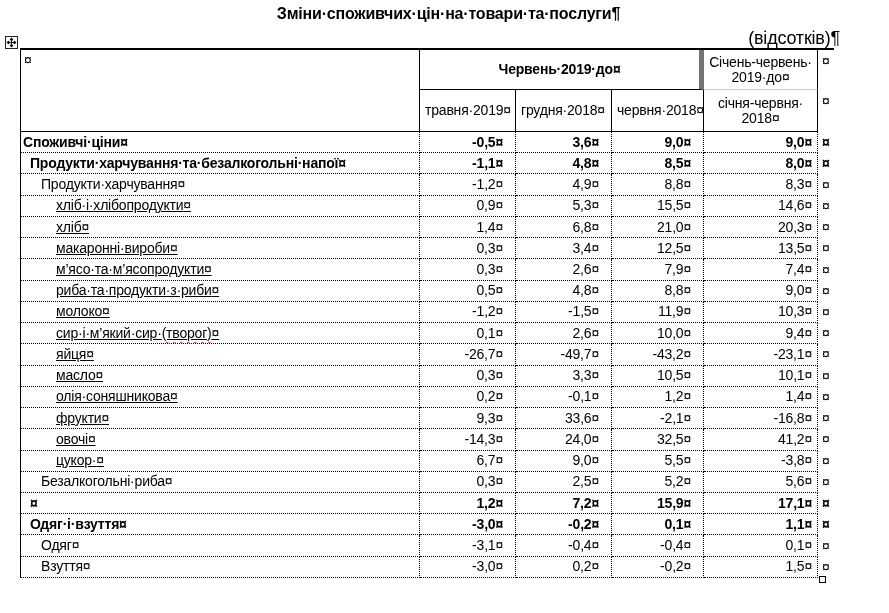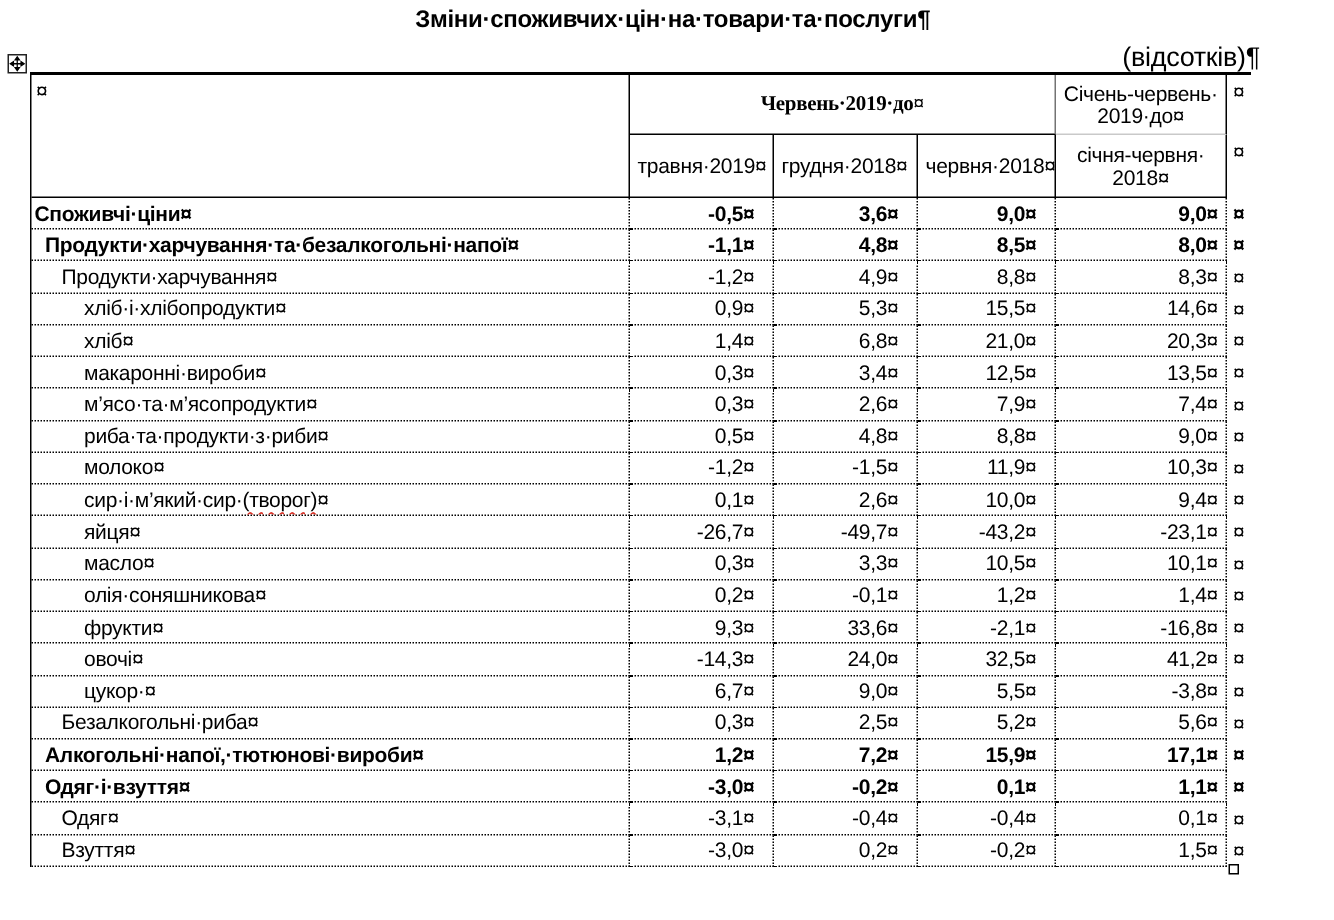--- a/index.html
+++ b/index.html
@@ -30,32 +30,32 @@
     grid-template-columns:399px 96px 96px 92px 114px 16px;
     grid-template-rows:40px 42px repeat(21,21.24px);
     border-top:2px solid #000;border-left:1.5px solid #000;
     font-size:14px;letter-spacing:-0.2px;line-height:15px;
   }
   .tbl > div{box-sizing:border-box;white-space:nowrap;overflow:hidden;}
   
   .th{display:flex;align-items:center;justify-content:center;text-align:center;}
   .th.a{grid-row:1 / span 2;border-right:1px solid #000;border-bottom:1.5px solid #000;
         align-items:flex-start;justify-content:flex-start;padding:3px 0 0 3px;}
-  .th.b{grid-column:2 / span 3;border-right:1px solid #737373;border-bottom:1px solid #000;font-family:Liberation Serif, serif;}
+  .th.b{grid-column:2 / span 3;border-right:5px solid #737373;border-bottom:1px solid #000;}
   .th.c{border-right:1px solid #000;border-bottom:1px solid #c9c9c9;}
   .th.sub{border-right:1px solid #000;border-bottom:1.5px solid #000;padding-left:5px;justify-content:flex-start;}
   .th.g{border-right:1px solid #000;border-bottom:1.5px solid #000;}
   .th.c,.th.g{flex-direction:column;justify-content:center;}
   .hghost{display:flex;align-items:flex-start;padding:4px 0 0 4px;}
   
   .td{border-right:1px dotted #000;border-bottom:1px dotted #000;display:flex;align-items:center;}
   .td.label{padding-left:2px;}
   .td.ind1{padding-left:9px;}
   .td.ind2{padding-left:20px;}
-  .td.ind3{padding-left:35px;}
+  .td.ind3{padding-left:35px;text-decoration:underline;}
   .td.num{justify-content:flex-end;padding-right:12px;}
   .td.num.c4{padding-right:5px;}
   .ghost{border:none !important;display:flex;align-items:center;padding-left:4px;}
   .b{font-weight:bold;}
   .mark{margin:0;}
   .misspell{text-decoration:underline wavy #d93025 1px;text-underline-offset:3px;}
   .center-lines{text-align:center;}
 </style>
 </head>
 <body>
@@ -465,21 +465,20 @@
       <div class="td num c3">
         <span>5,2</span>
         <div class="mark">¤</div>
       </div>
       <div class="td num c4">
         <span>5,6</span>
         <div class="mark">¤</div>
       </div>
       <div class="ghost">¤</div>
       <div class="td label ind1 b">
-        <span>Алкогольні·напої,·тютюнові·вироби</span>
         <div class="mark">¤</div>
       </div>
       <div class="td num c1 b">
         <span>1,2</span>
         <div class="mark">¤</div>
       </div>
       <div class="td num c2 b">
         <span>7,2</span>
         <div class="mark">¤</div>
       </div>

